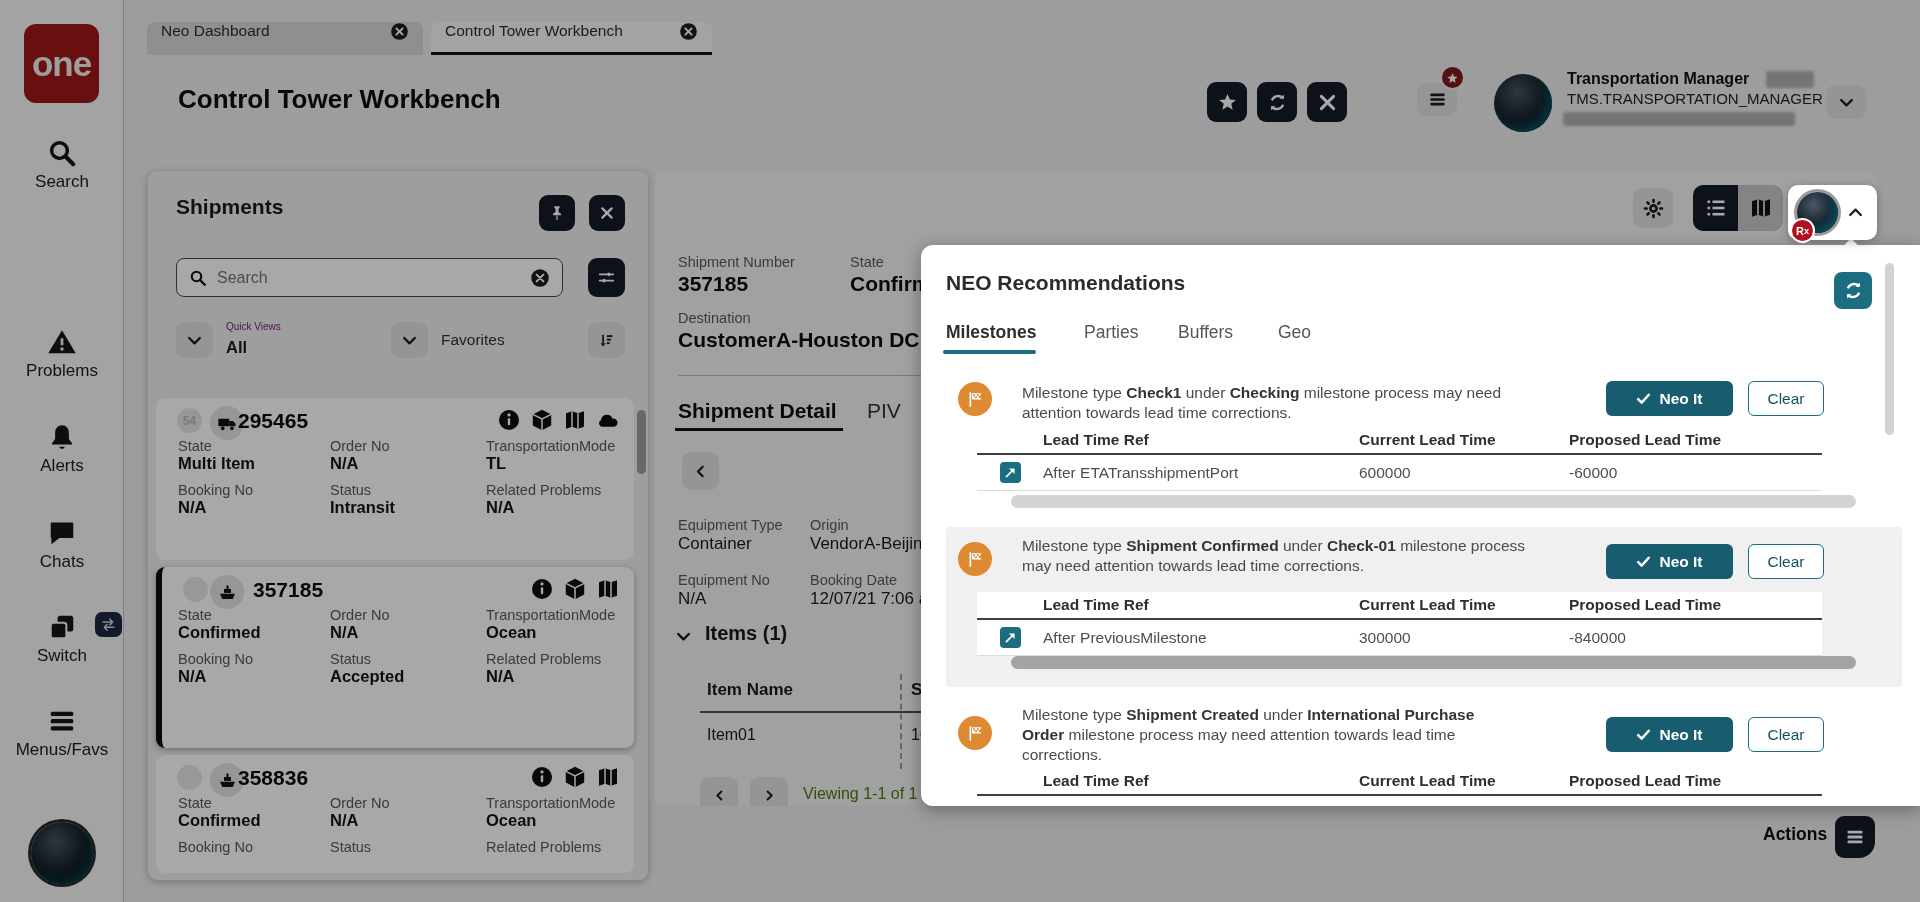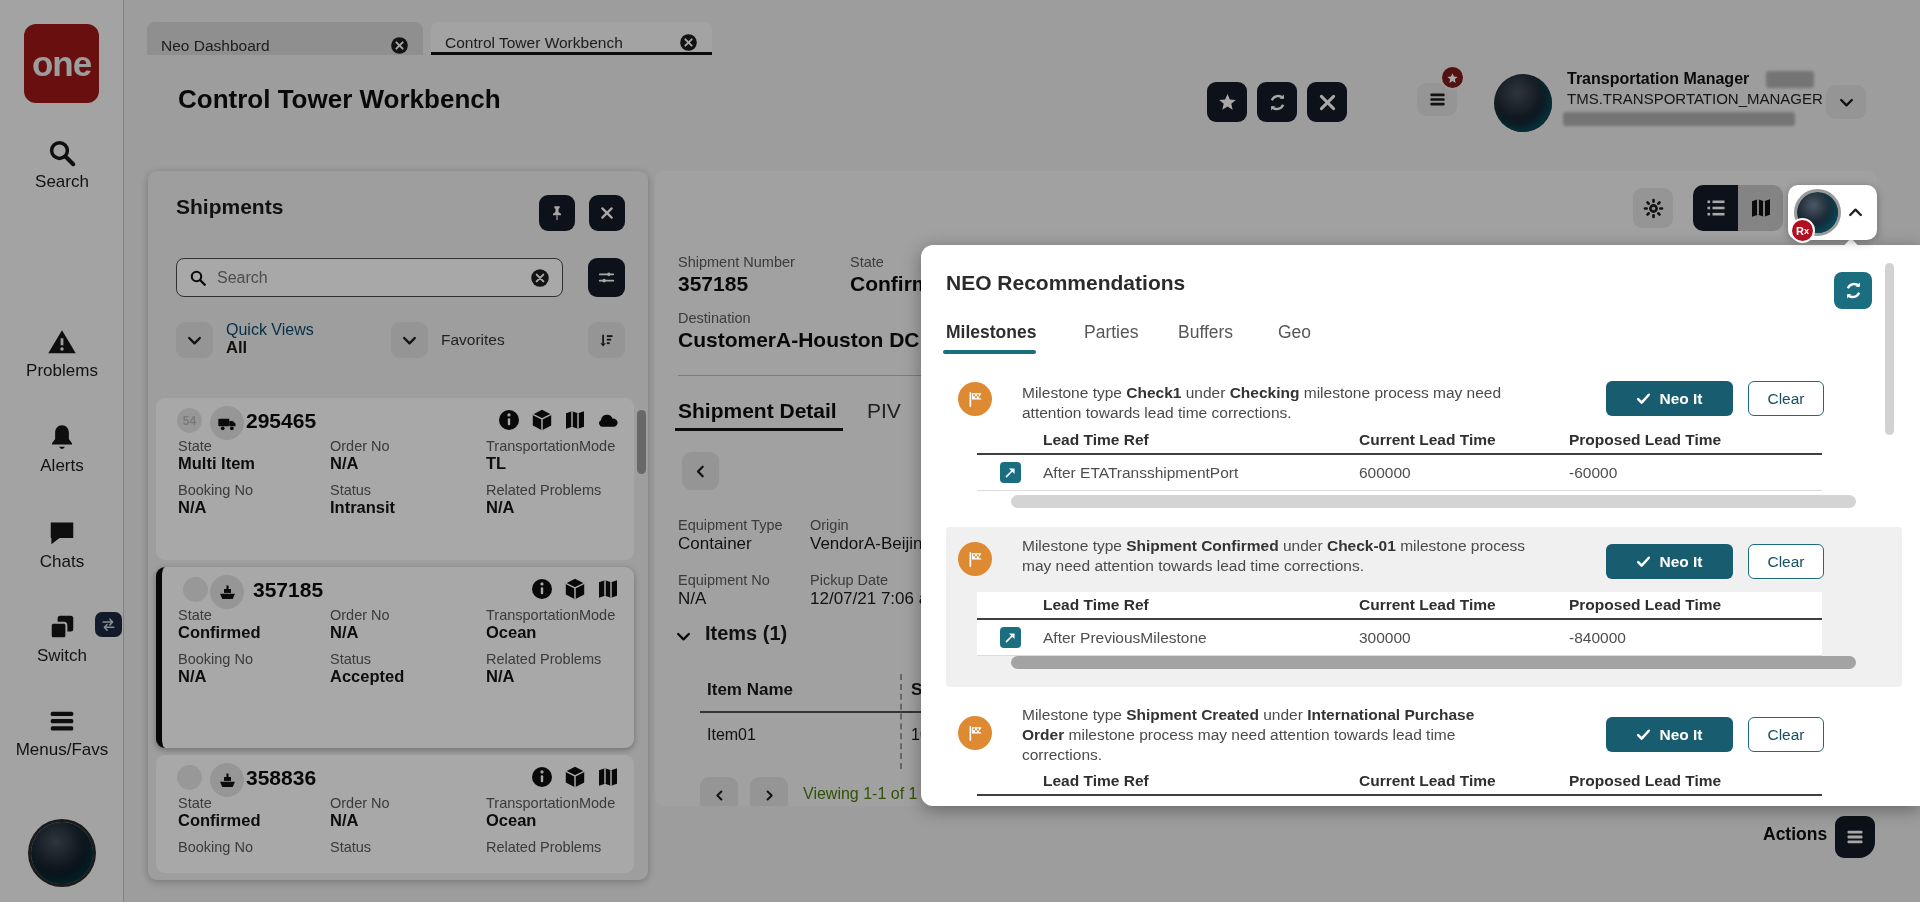--- a/index.html
+++ b/index.html
@@ -19,21 +19,21 @@
   .nav-item .ico{width:30px;height:30px;color:#161616}
   .nav-item span{font-size:17px;color:#1c1c1c;margin-top:4px}
   #logo{left:24px;top:24px;width:75px;height:79px;background:#a01818;border-radius:12px;
     color:#eee;display:flex;align-items:center;justify-content:center;font-size:35px;font-weight:700;letter-spacing:-1px}
   #switch-badge{left:95px;top:612px;width:27px;height:25px;background:#1d2940;border-radius:7px;color:#cfd6e4;padding:4px}
   #sidebar-avatar{left:31px;top:822px;width:62px;height:62px;border-radius:50%;
     background:radial-gradient(circle at 40% 32%,#45525f 0%,#1b2530 45%,#0a0e14 75%);
     box-shadow:inset -4px -6px 10px #06343f,0 0 0 3px #2a2a2a}
 
   
-  .doc-tab{position:absolute;top:22px;height:33px;display:flex;align-items:flex-end;padding:0 14px;gap:10px;
+  .doc-tab{position:absolute;top:22px;height:33px;display:flex;align-items:flex-start;padding:0 14px;gap:10px;
     border-radius:8px 8px 0 0;font-size:15.5px;color:#2d2d2d;cursor:pointer}
   #tab-1{left:147px;width:276px;background:#d9d9d9}
   #tab-2{left:431px;width:281px;background:#f7f7f7;border-bottom:3px solid #101010;font-size:15.5px}
   .tab-close{width:19px;height:19px;margin-left:auto;color:#1d1d1d}
   #page-title{left:178px;top:84px;font-size:26px;font-weight:700;color:#0f0f0f}
   .hdr-btn{width:40px;height:40px}
   .hdr-btn .ico{width:21px;height:21px}
   #user-name{left:1567px;top:70px;font-size:16px;font-weight:700;color:#101010}
   #user-role{left:1567px;top:90px;font-size:15px;color:#222}
   .redact{background:#b0b0b0;border-radius:3px;filter:blur(1.5px)}
@@ -47,21 +47,21 @@
   #search-box input{border:none;outline:none;flex:1;font-size:16px;font-family:inherit;background:transparent;color:#222}
   .chip-btn{width:37px;height:36px}
   .chip-btn .ico{width:17px;height:17px}
   .ship-card{position:absolute;left:8px;width:478px;background:#fff;border-radius:9px;overflow:hidden;cursor:pointer}
   .ship-card.sel{border-left:6px solid #0d0d0d;box-shadow:0 2px 6px rgba(0,0,0,.3)}
   .card-badge{position:absolute;left:21px;top:10px;width:25px;height:25px;border-radius:50%;background:#d7d7d7;opacity:.6;
     display:flex;align-items:center;justify-content:center;font-size:12px;color:#8d8d8d;font-weight:700}
   .card-modeicon{position:absolute;left:54px;top:8px;width:34px;height:34px;border-radius:50%;background:#e4e4e4;
     display:flex;align-items:center;justify-content:center;color:#111}
   .card-modeicon .ico{width:21px;height:21px}
-  .card-num{position:absolute;left:90px;top:11px;font-size:21px;font-weight:700;color:#0c0c0c}
+  .card-num{position:absolute;left:82px;top:11px;font-size:21px;font-weight:700;color:#0c0c0c}
   .card-icons{position:absolute;right:14px;top:10px;display:flex;gap:9px;color:#0e0e0e}
   .card-icons .ico{width:24px;height:24px}
   .fcol1{left:22px}.fcol2{left:174px}.fcol3{left:330px}
   .frow1{top:40px}.frow2{top:84px}
   .fld{position:absolute}
   #ship-scroll{right:2px;top:239px;width:9px;height:64px;background:#9f9f9f;border-radius:5px}
 
   
   #detail{left:655px;top:171px;width:1222px;height:635px;background:#f5f5f5;border-radius:9px;overflow:hidden;z-index:1}
   #detail .big{font-size:21px;font-weight:700;color:#0d0d0d}
@@ -307,21 +307,21 @@
       </span>
     </div>
 
   <div class="abs btn-gray chip-btn" style="left:28px;top:151px">
     <span class="ico">
         <svg viewBox="0 0 24 24" xmlns="http://www.w3.org/2000/svg" fill="none" stroke="currentColor" stroke-width="3.4" stroke-linecap="round" stroke-linejoin="round">
           <path d="M4.5 8.5l7.5 7.5 7.5-7.5"></path>
         </svg>
       </span>
     </div>
-  <div class="abs" style="left:78px;top:150px;font-size:16px;color:#0c4a6e">Quick Views</div>
+  <div class="abs" style="left:78px;top:150px;font-size:10px;color:#701a75">Quick Views</div>
   <div class="abs" style="left:78px;top:167px;font-size:16.5px;font-weight:700">All</div>
   <div class="abs btn-gray chip-btn" style="left:243px;top:151px">
     <span class="ico">
         <svg viewBox="0 0 24 24" xmlns="http://www.w3.org/2000/svg" fill="none" stroke="currentColor" stroke-width="3.4" stroke-linecap="round" stroke-linejoin="round">
           <path d="M4.5 8.5l7.5 7.5 7.5-7.5"></path>
         </svg>
       </span>
     </div>
   <div class="abs" style="left:293px;top:160px;font-size:15.5px;color:#333">Favorites</div>
   <div class="abs btn-gray chip-btn" style="left:440px;top:151px">
@@ -538,21 +538,21 @@
         </svg>
       </span>
     </div>
 
   <div class="abs lbl" style="left:23px;top:346px">Equipment Type</div>
   <div class="abs" style="left:23px;top:363px;font-size:17px">Container</div>
   <div class="abs lbl" style="left:155px;top:346px">Origin</div>
   <div class="abs" style="left:155px;top:363px;font-size:17px">VendorA-Beijing</div>
   <div class="abs lbl" style="left:23px;top:401px">Equipment No</div>
   <div class="abs" style="left:23px;top:418px;font-size:17px">N/A</div>
-  <div class="abs lbl" style="left:155px;top:401px">Pickup Date</div>
+  <div class="abs lbl" style="left:155px;top:401px">Booking Date</div>
   <div class="abs" style="left:155px;top:418px;font-size:17px">12/07/21 7:06 a</div>
 
   <span class="abs ico" style="left:20px;top:457px;width:17px;height:17px;color:#111">
       <svg viewBox="0 0 24 24" xmlns="http://www.w3.org/2000/svg" fill="none" stroke="currentColor" stroke-width="3.4" stroke-linecap="round" stroke-linejoin="round">
         <path d="M4.5 8.5l7.5 7.5 7.5-7.5"></path>
       </svg>
     </span>
   <div class="abs" style="left:50px;top:451px;font-size:20px;font-weight:700">Items (1)</div>
 
   <div class="abs" style="left:52px;top:509px;font-size:17px;font-weight:700">Item Name</div>

